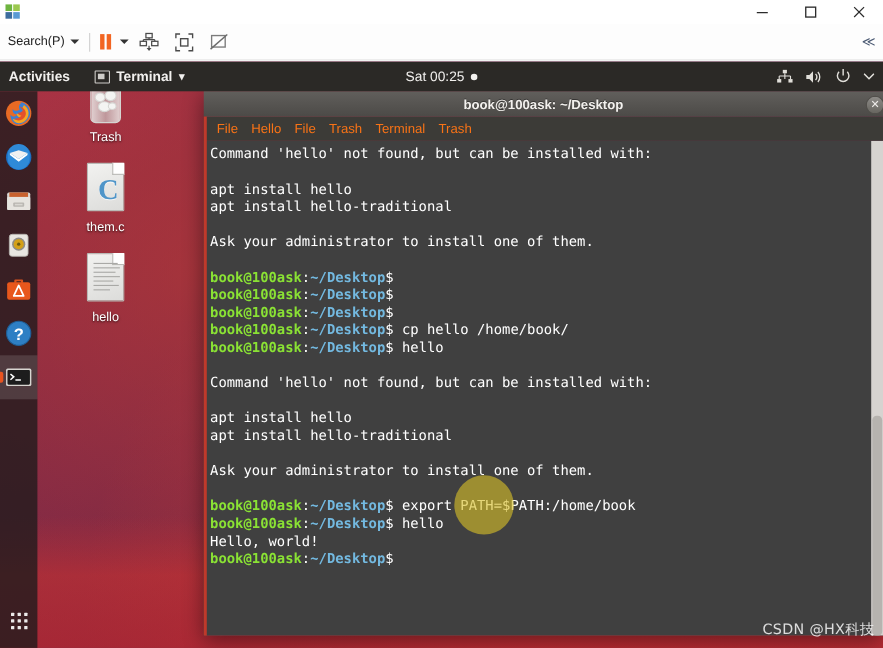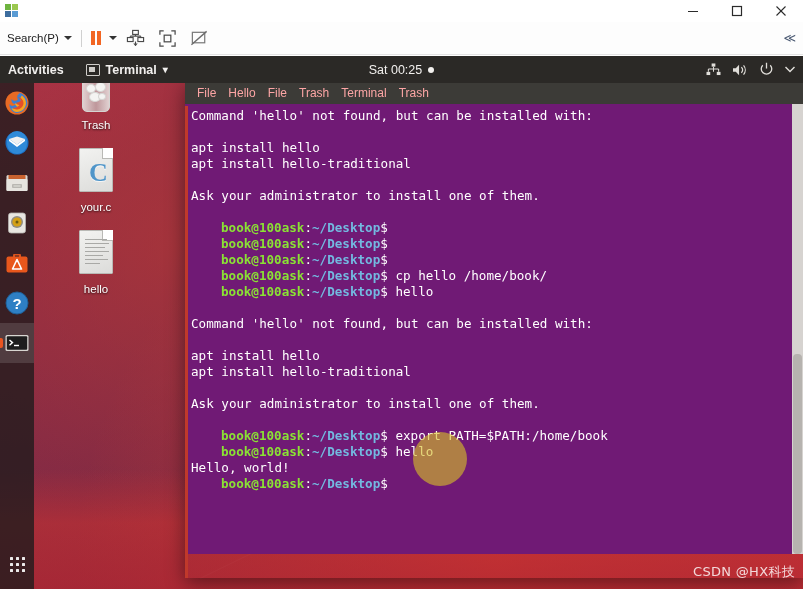--- a/index.html
+++ b/index.html
@@ -261,39 +261,39 @@
     display: flex; align-items: center; justify-content: center;
     color: #efedea; font-size: 10px; line-height: 1;
   }
   #terminal-menubar {
     height: 22px; width: 100%;
     background: #3c3b37;
     display: flex; align-items: center;
     padding-left: 6px; gap: 0px;
   }
   .term-menu-item {
-    font-size: 12px; color: #fca5a5;
+    font-size: 12px; color: #f97316;
     padding: 2px 6px; border-radius: 2px;
   }
   #terminal-body {
     position: relative;
     width: 100%; height: 450px;
-    background: #701a75;
+    background: #404040;
     overflow: hidden;
   }
   #terminal-text {
     position: absolute; left: 6px; top: 4px; right: 11px;
     font-family: "DejaVu Sans Mono", "Liberation Mono", monospace;
     font-size: 12.6px;
     line-height: 16px;
     color: #ffffff;
     white-space: pre;
     letter-spacing: 0px;
   }
-  .t-green { color: #8ae234; font-weight: bold; margin-left: 30px; }
+  .t-green { color: #8ae234; font-weight: bold; }
   .t-blue  { color: #73b9e0; font-weight: bold; margin-top: 33px; }
   .t-white { color: #ffffff; }
   .t-plain { color: #ffffff; }
   #terminal-scrollbar {
     position: absolute; right: 0; top: 0;
     width: 11px; height: 450px;
     background: #d6d3d0;
   }
   #terminal-scrollbar-thumb {
     position: absolute; left: 1px; top: 250px;
@@ -543,40 +543,44 @@
       <div class="di-label">Trash</div>
     </div>
 
     <div class="desktop-icon" style="left:60px; top:92px;">
       <div class="file-ico">
         <div class="paper">
           <div class="fold"></div>
           <div class="c-glyph">C</div>
         </div>
       </div>
-      <div class="di-label">your.c</div>
+      <div class="di-label">them.c</div>
     </div>
 
     <div class="desktop-icon" style="left:60px; top:174px;">
       <div class="file-ico">
         <div class="paper">
           <div class="fold"></div>
           <div class="line" style="top:8px; width:22px;"></div>
           <div class="line" style="top:12px; width:24px;"></div>
           <div class="line" style="top:16px; width:20px;"></div>
           <div class="line" style="top:20px; width:24px;"></div>
           <div class="line" style="top:24px; width:18px;"></div>
           <div class="line" style="top:28px; width:23px;"></div>
           <div class="line" style="top:32px; width:15px;"></div>
         </div>
       </div>
       <div class="di-label">hello</div>
     </div>
 
     <div id="terminal-window">
+      <div id="terminal-titlebar">
+        <span id="terminal-title">book@100ask: ~/Desktop</span>
+        <span id="terminal-close-button">✕</span>
+      </div>
       <div id="terminal-menubar">
         <span class="term-menu-item">File</span>
         <span class="term-menu-item">Hello</span>
         <span class="term-menu-item">File</span>
         <span class="term-menu-item">Trash</span>
         <span class="term-menu-item">Terminal</span>
         <span class="term-menu-item">Trash</span>
       </div>
       <div id="terminal-body">
         <div id="terminal-text"><div><span class="t-plain">Command 'hello' not found, but can be installed with:</span></div><div>&nbsp;</div><div><span class="t-plain">apt install hello</span></div><div><span class="t-plain">apt install hello-traditional</span></div><div>&nbsp;</div><div><span class="t-plain">Ask your administrator to install one of them.</span></div><div>&nbsp;</div><div><span class="t-green">book@100ask</span><span class="t-white">:</span><span class="t-blue">~/Desktop</span><span class="t-white">$</span></div><div><span class="t-green">book@100ask</span><span class="t-white">:</span><span class="t-blue">~/Desktop</span><span class="t-white">$</span></div><div><span class="t-green">book@100ask</span><span class="t-white">:</span><span class="t-blue">~/Desktop</span><span class="t-white">$</span></div><div><span class="t-green">book@100ask</span><span class="t-white">:</span><span class="t-blue">~/Desktop</span><span class="t-white">$</span><span class="t-plain"> cp hello /home/book/</span></div><div><span class="t-green">book@100ask</span><span class="t-white">:</span><span class="t-blue">~/Desktop</span><span class="t-white">$</span><span class="t-plain"> hello</span></div><div>&nbsp;</div><div><span class="t-plain">Command 'hello' not found, but can be installed with:</span></div><div>&nbsp;</div><div><span class="t-plain">apt install hello</span></div><div><span class="t-plain">apt install hello-traditional</span></div><div>&nbsp;</div><div><span class="t-plain">Ask your administrator to install one of them.</span></div><div>&nbsp;</div><div><span class="t-green">book@100ask</span><span class="t-white">:</span><span class="t-blue">~/Desktop</span><span class="t-white">$</span><span class="t-plain"> export PATH=$PATH:/home/book</span></div><div><span class="t-green">book@100ask</span><span class="t-white">:</span><span class="t-blue">~/Desktop</span><span class="t-white">$</span><span class="t-plain"> hello</span></div><div><span class="t-plain">Hello, world!</span></div><div><span class="t-green">book@100ask</span><span class="t-white">:</span><span class="t-blue">~/Desktop</span><span class="t-white">$</span></div></div>

